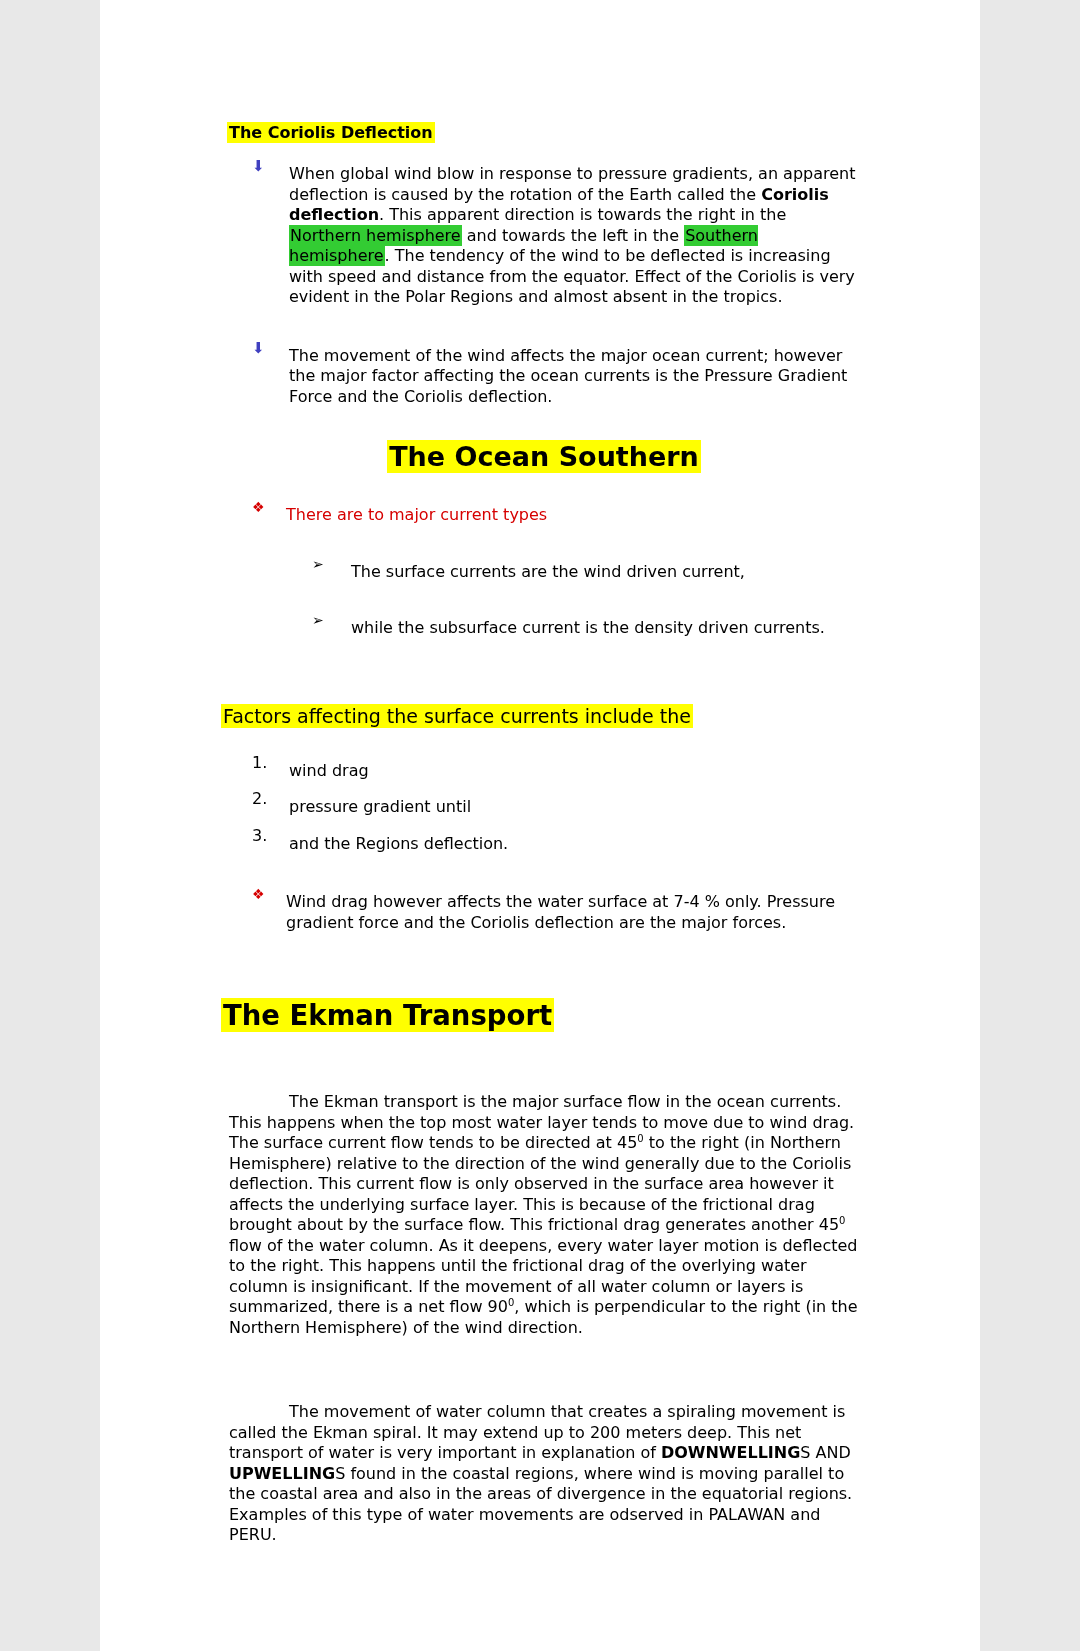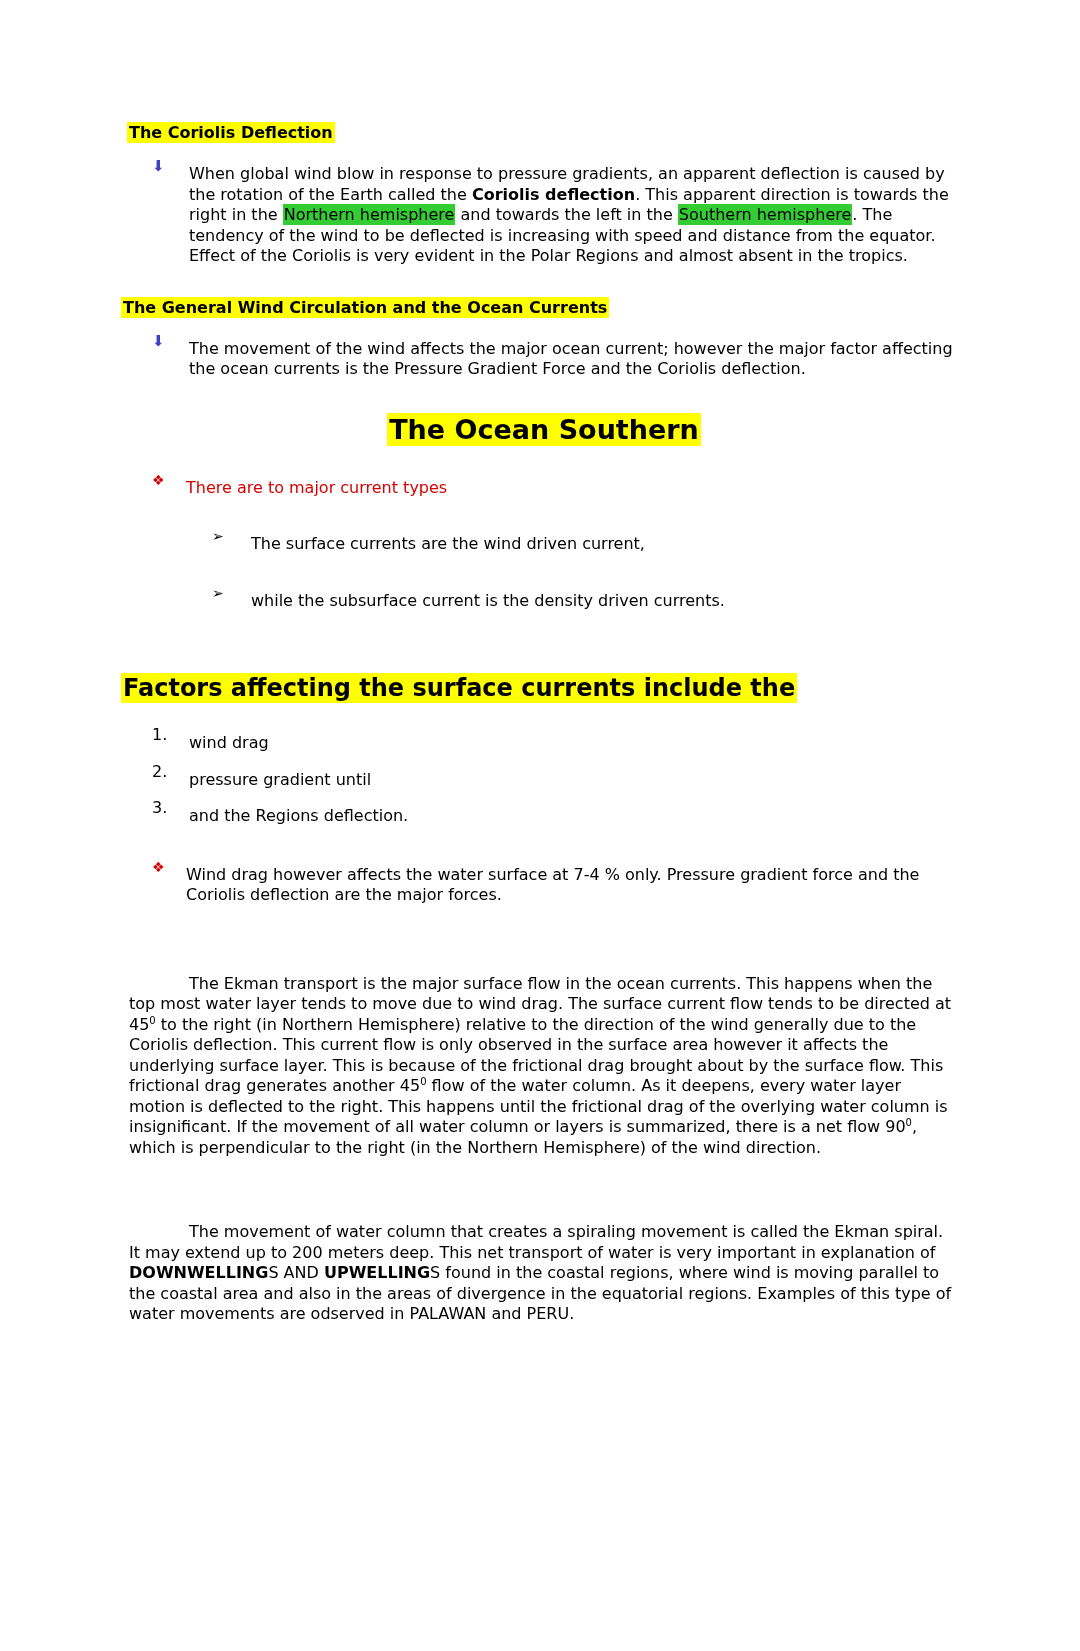--- a/index.html
+++ b/index.html
@@ -1,18 +1,18 @@
 <!DOCTYPE html>
 <html style="--hl-yellow: #FFFF00; --hl-green: #33CC33; --red: #D60000; --bullet-blue: #4040C0;"><head>
 <meta charset="utf-8">
 <style>
   html,body { margin:0; padding:0; background:#e8e8e8; }
   .page {
     position:relative;
-    width:1080px;
+    width:880px;
     min-height:1651px;
     margin:0 auto;
     background:#ffffff;
     box-sizing:border-box;
     padding:122px 113px 60px 121px;
     font-family:"DejaVu Sans","Liberation Sans",sans-serif;
     font-size:16px;
     line-height:20.5px;
     color:#000000;
   }
@@ -20,21 +20,21 @@
   b { font-weight:bold; }
 
   .hl-y { background:var(--hl-yellow,#FFFF00); padding:1px 2px; }
   .hl-g { background:var(--hl-green,#33CC33); padding:1px 1px; }
 
   .h-small { margin:0 0 13px 0; font-size:16px; font-weight:bold; line-height:21px; }
   .h-small.ind { margin-left:6px; }
 
   .h-center { text-align:center; font-size:27px; font-weight:bold; line-height:32px; margin:26px 0 24px 0; }
 
-  .h-factors { font-size:24px; font-weight:bold; line-height:26px; margin:56px 0 24px 0; }
+  .h-factors { font-size:19px; font-weight:normal; line-height:26px; margin:56px 0 24px 0; }
 
   .h-ekman { font-size:27.5px; font-weight:bold; line-height:33px; margin:58px 0 0 0; }
 
   .li { display:flex; align-items:flex-start; }
   .li .li-text { flex:1; }
 
   .li-wing { margin:0 0 22px 31px; }
   .b-wing { width:29px; flex:0 0 29px; color:var(--bullet-blue,#4040C0); font-size:15px; line-height:20.5px; }
 
   .li-diamond { margin:0 0 20px 31px; }
@@ -61,21 +61,20 @@
 
 <div class="page">
 
   <h4 class="h-small ind"><span class="hl-y">The Coriolis Deflection</span></h4>
 
   <div class="li li-wing">
     <span class="b-wing">⬇</span>
     <p class="li-text"><span>When global wind blow in response to pressure gradients, an apparent deflection is caused by the rotation of the Earth called the </span><b>Coriolis deflection</b><span>. This apparent direction is towards the right in the </span><span class="hl-g">Northern hemisphere</span><span> and towards the left in the </span><span class="hl-g">Southern hemisphere</span><span>. The tendency of the wind to be deflected is increasing with speed and distance from the equator. Effect of the Coriolis is very evident in the Polar Regions and almost absent in the tropics.</span></p>
   </div>
 
-  <h4 class="h-small"><span class="hl-y">The General Wind Circulation and the Ocean Currents</span></h4>
 
   <div class="li li-wing">
     <span class="b-wing">⬇</span>
     <p class="li-text">The movement of the wind affects the major ocean current; however the major factor affecting the ocean currents is the Pressure Gradient Force and the Coriolis deflection.</p>
   </div>
 
   <h1 class="h-center"><span class="hl-y">The Ocean Southern</span></h1>
 
   <div class="li li-diamond">
     <span class="b-diamond">❖</span>
@@ -107,18 +106,19 @@
       <span class="b-num">3.</span>
       <p class="li-text">and the Regions deflection.</p>
     </div>
   </div>
 
   <div class="li li-diamond note">
     <span class="b-diamond">❖</span>
     <p class="li-text">Wind drag however affects the water surface at 7-4 % only. Pressure gradient force and the Coriolis deflection are the major forces.</p>
   </div>
 
+  <h1 class="h-ekman"><span class="hl-y">The Ekman Transport</span></h1>
 
   <p class="body-para"><span>The Ekman transport is the major surface flow in the ocean currents. This happens when the top most water layer tends to move due to wind drag. The surface current flow tends to be directed at 45</span><sup>0</sup><span> to the right (in Northern Hemisphere) relative to the direction of the wind generally due to the Coriolis deflection. This current flow is only observed in the surface area however it affects the underlying surface layer. This is because of the frictional drag brought about by the surface flow. This frictional drag generates another 45</span><sup>0</sup><span> flow of the water column. As it deepens, every water layer motion is deflected to the right. This happens until the frictional drag of the overlying water column is insignificant. If the movement of all water column or layers is summarized, there is a net flow 90</span><sup>0</sup><span>, which is perpendicular to the right (in the Northern Hemisphere) of the wind direction.</span></p>
 
   <p class="body-para second"><span>The movement of water column that creates a spiraling movement is called the Ekman spiral. It may extend up to 200 meters deep. This net transport of water is very important in explanation of </span><b>DOWNWELLING</b><span>S AND </span><b>UPWELLING</b><span>S found in the coastal regions, where wind is moving parallel to the coastal area and also in the areas of divergence in the equatorial regions. Examples of this type of water movements are odserved in PALAWAN and PERU.</span></p>
 
 </div>
 
 </body></html>

